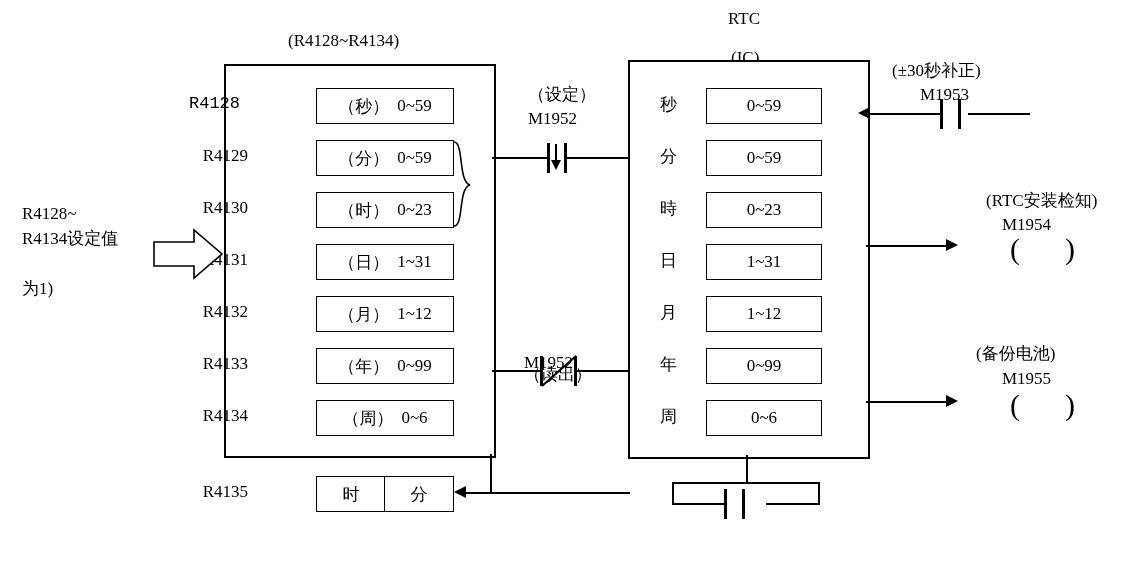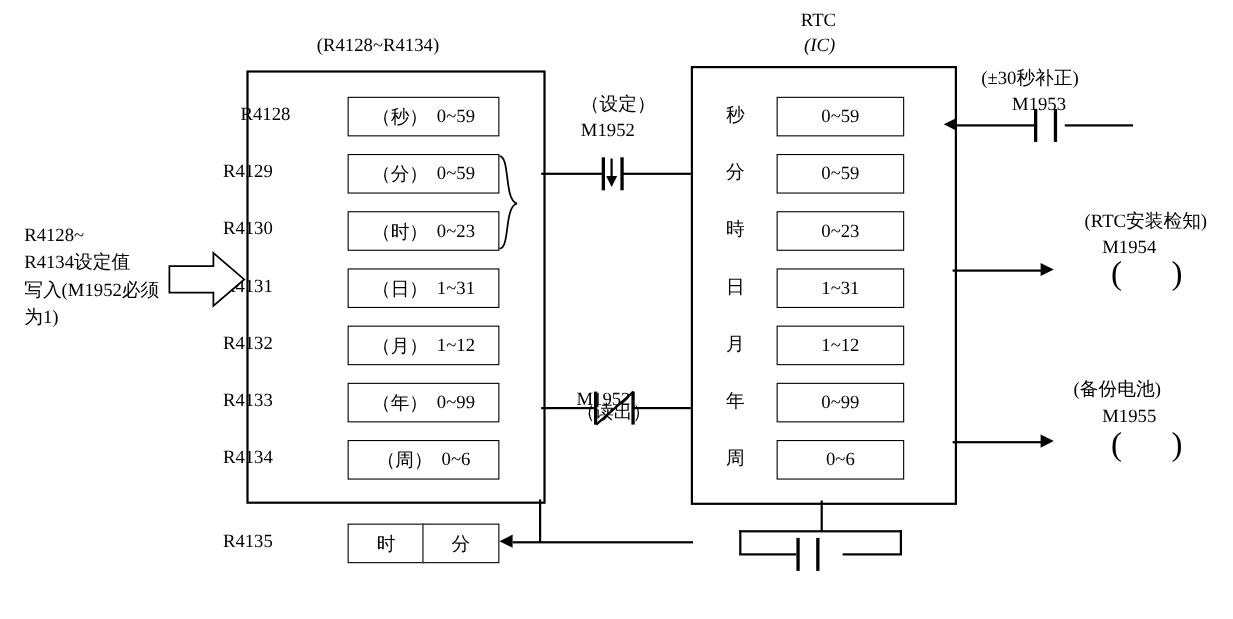--- a/index.html
+++ b/index.html
@@ -93,21 +93,21 @@
 </style>
 </head>
 <body>
 
 <div id="root">
 
 
   <div class="abs txt" style="left:288px; top:30px;">(R4128~R4134)</div>
   <div class="abs bigbox" style="left:224px; top:64px; width:268px; height:390px;"></div>
 
-  <div class="abs label-left" style="left:202px; top:94px; width:62px;">R4128</div>
+  <div class="abs label-left" style="left:178px; top:94px; width:62px;font-family:Liberation Mono, monospace;">R4128</div>
   <div class="abs cell" style="left:316px; top:88px; width:136px; height:34px;">
     <span>（秒）</span>
     <span style="width:8px;"></span>
     <span>0~59</span>
   </div>
 
   <div class="abs label-left" style="left:186px; top:146px; width:62px;">R4129</div>
   <div class="abs cell" style="left:316px; top:140px; width:136px; height:34px;">
     <span>（分）</span>
     <span style="width:8px;"></span>
@@ -148,38 +148,37 @@
     <span style="width:8px;"></span>
     <span>0~6</span>
   </div>
 
   <svg class="abs" style="left:452px; top:140px;" width="26" height="90">
     <path d="M2,2 C12,2 6,42 18,45 C6,48 12,86 2,86" stroke="#000" stroke-width="1.6" fill="none"></path>
   </svg>
 
   <div class="abs txt" style="left:22px; top:203px;">R4128~</div>
   <div class="abs txt" style="left:22px; top:228px;">R4134设定值</div>
-  <div class="abs txt" style="left:22px; top:253px;">写入(M1952必须</div>
   <div class="abs txt" style="left:22px; top:278px;">为1)</div>
 
   <svg class="abs blockarrow" style="left:152px; top:228px;" width="72" height="52">
     <path d="M2,14 L42,14 L42,2 L70,26 L42,50 L42,38 L2,38 Z" stroke="#000" stroke-width="1.6" fill="#ffffff"></path>
   </svg>
 
   <div class="abs label-left" style="left:186px; top:482px; width:62px;">R4135</div>
   <div class="abs cell" style="left:316px; top:476px; width:68px; height:34px;">时</div>
   <div class="abs cell" style="left:384px; top:476px; width:68px; height:34px;">分</div>
 
   <div class="abs vline" style="left:490px; top:454px; height:39px;"></div>
 
   <div class="abs hline" style="left:466px; top:492px; width:164px;"></div>
   <div class="abs arrow-left" style="left:454px; top:486px;"></div>
 
   <div class="abs txt" style="left:728px; top:8px;">RTC</div>
-  <div class="abs txt" style="left:731px; top:30px;font-style:italic;">(IC)</div>
+  <div class="abs txt" style="left:731px; top:47px;">(IC)</div>
   <div class="abs bigbox" style="left:628px; top:60px; width:238px; height:395px;"></div>
 
   <div class="abs txt" style="left:660px; top:94px;">秒</div>
   <div class="abs cell" style="left:706px; top:88px; width:114px; height:34px;">0~59</div>
 
   <div class="abs txt" style="left:660px; top:146px;">分</div>
   <div class="abs cell" style="left:706px; top:140px; width:114px; height:34px;">0~59</div>
 
   <div class="abs txt" style="left:660px; top:198px;">時</div>
   <div class="abs cell" style="left:706px; top:192px; width:114px; height:34px;">0~23</div>

